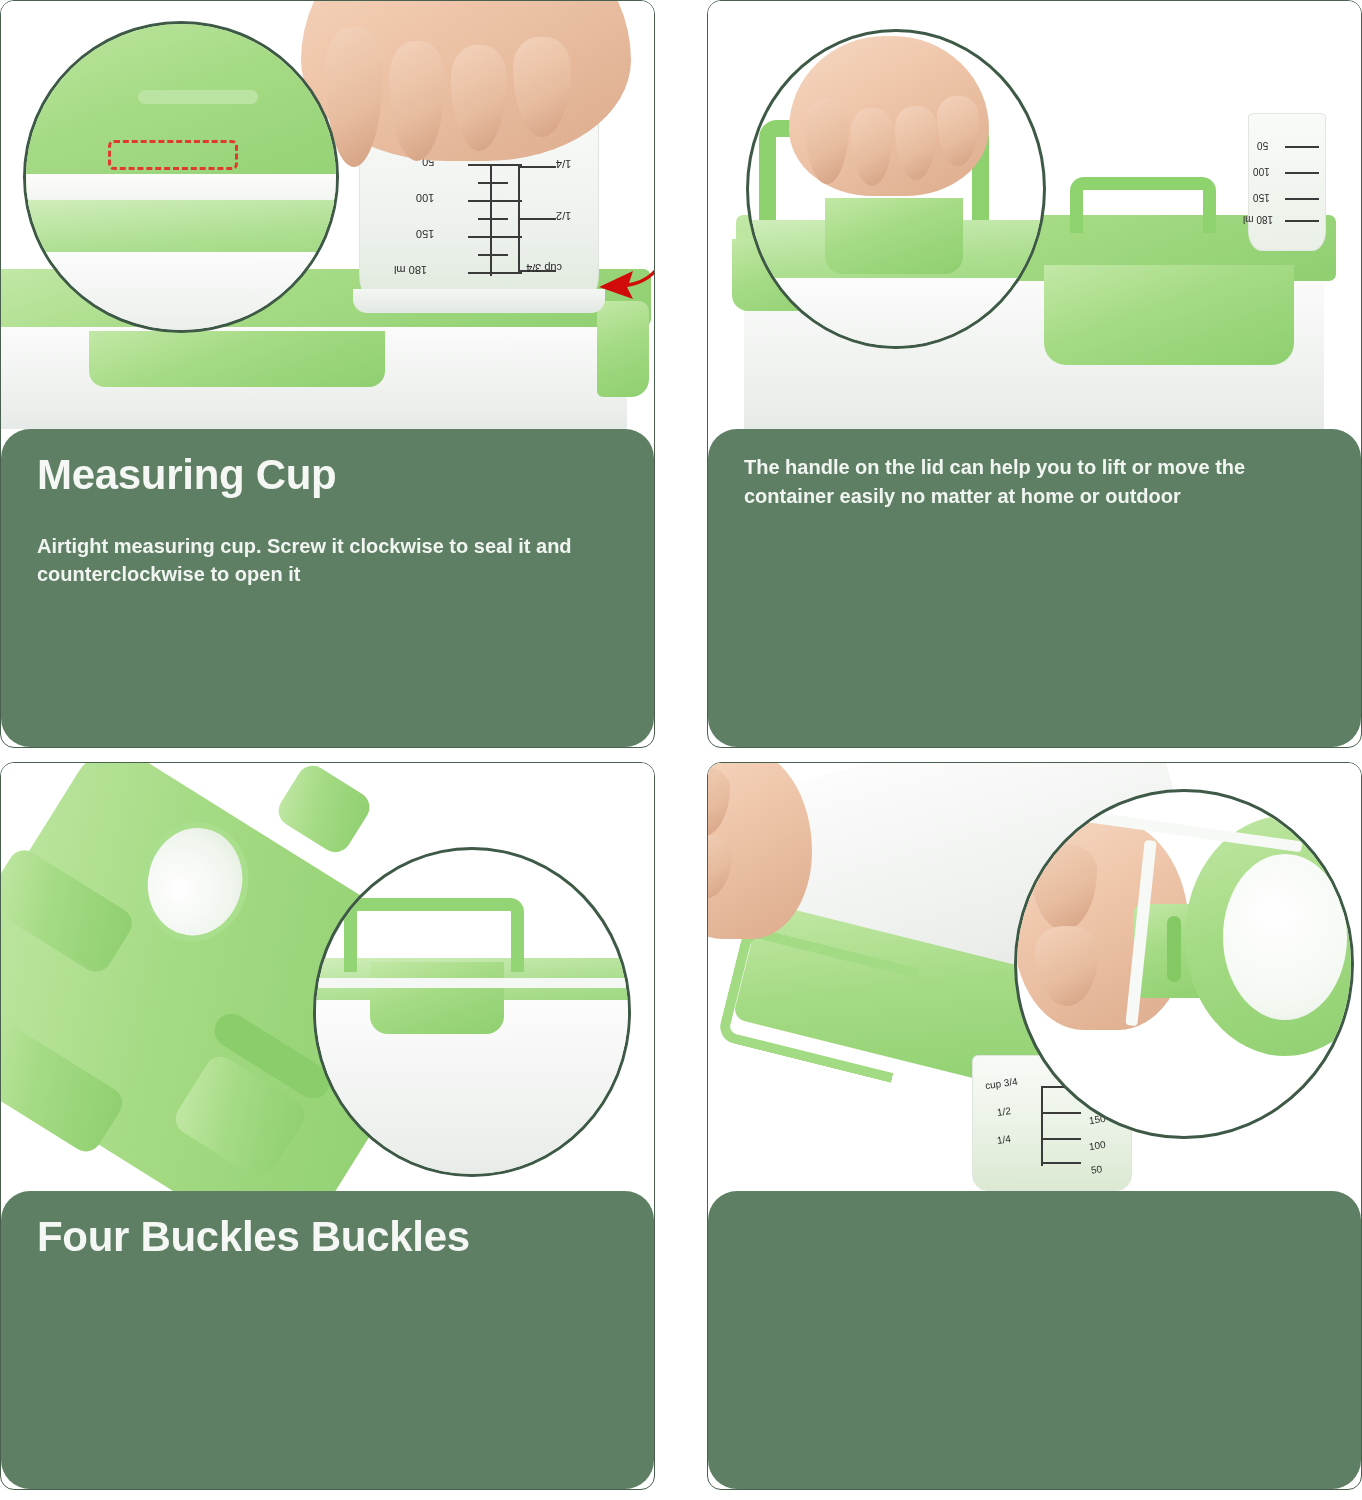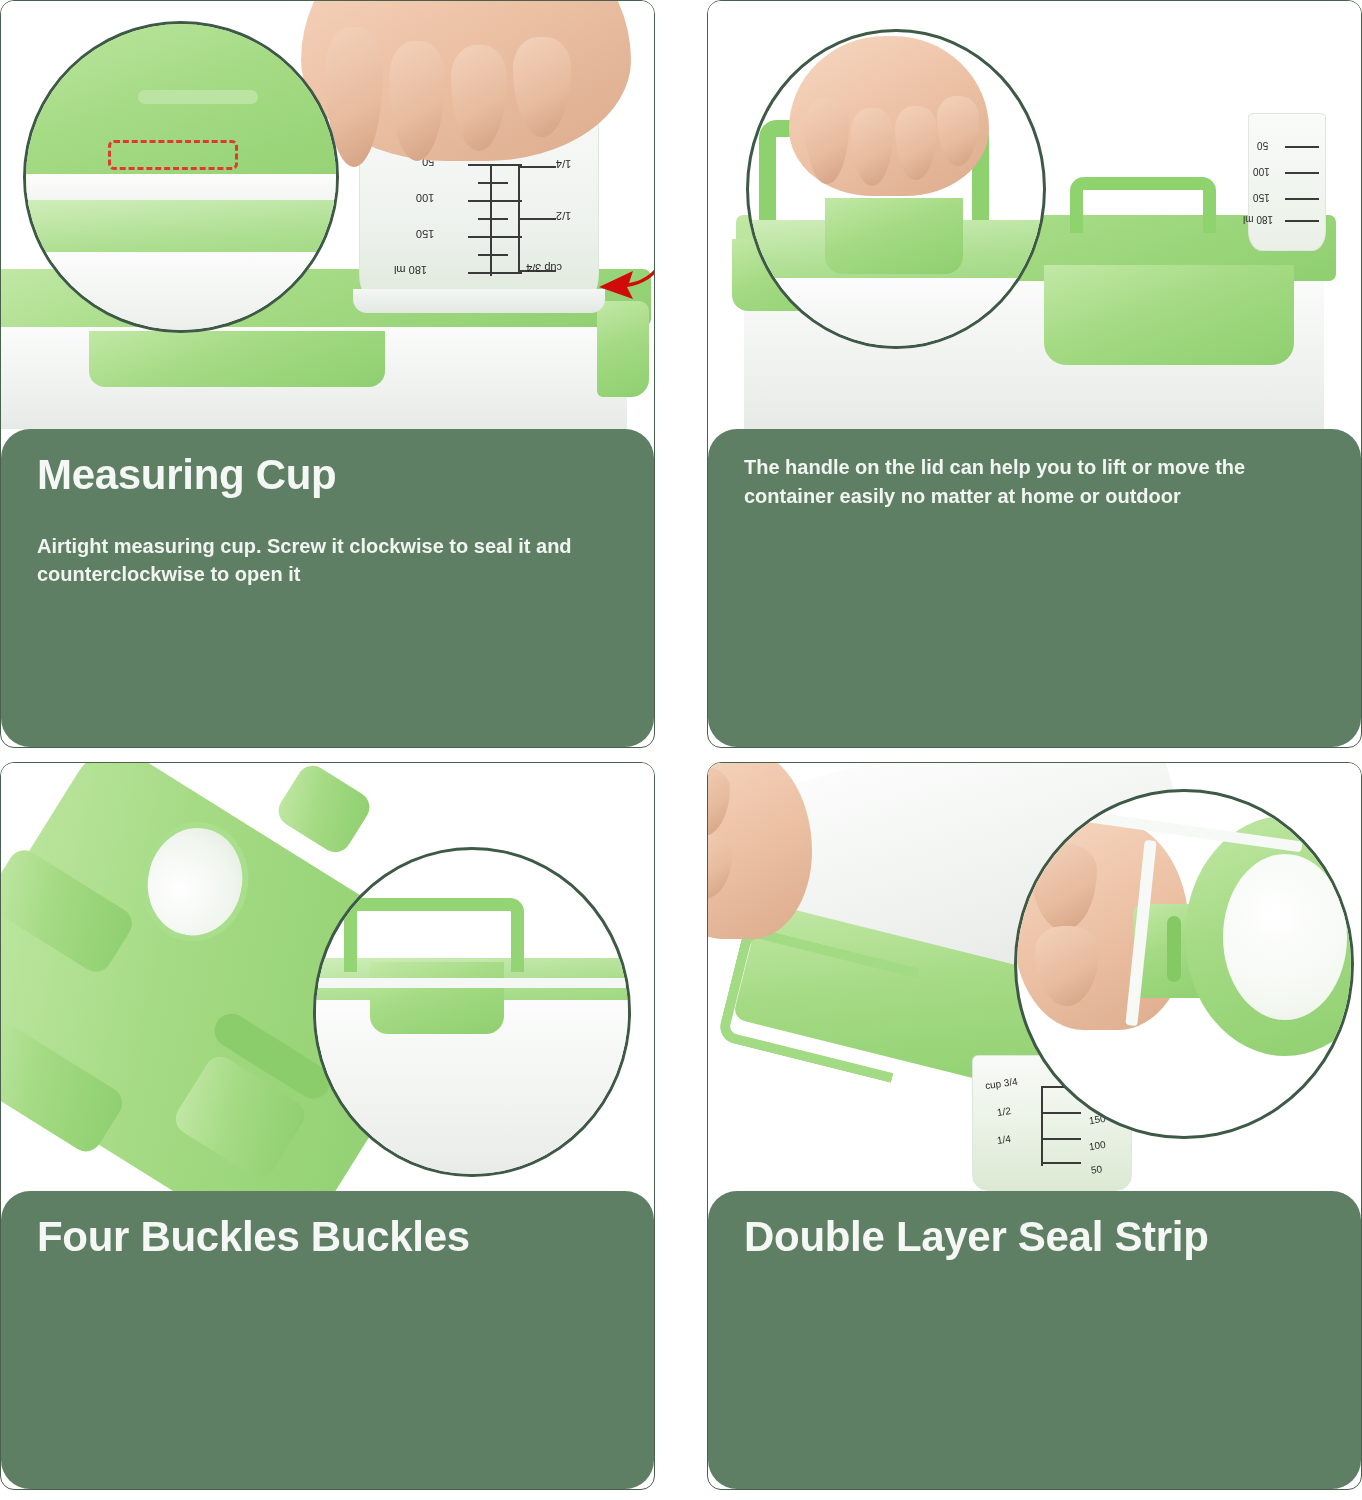--- a/index.html
+++ b/index.html
@@ -366,17 +366,16 @@
         <div class="art greenfill" style="left:116px; top:112px; width:90px; height:94px; border-radius:10px;"></div>
         <div class="art" style="left:150px; top:124px; width:14px; height:66px; background:#84c964; border-radius:7px;"></div>
         <div class="art greenfill" style="left:168px; top:24px; width:200px; height:240px; border-radius:50%;"></div>
         <div class="art" style="left:206px; top:62px; width:124px; height:166px; background:radial-gradient(circle at 42% 36%, #ffffff 0%, #f4f8f2 70%, #e7efe3 100%); border-radius:50%;"></div>
         <div class="p4-strip" style="left:36px; top:32px; width:250px; height:11px; transform:rotate(8deg);"></div>
         <div class="p4-strip" style="left:118px; top:48px; width:12px; height:186px; transform:rotate(6deg);"></div>
       </div>
     </div>
 
     <div class="caption">
-      <h2>Double Layer Seal Strip</h2>
     </div>
   </div>
 
 </div>
 
 </body></html>

